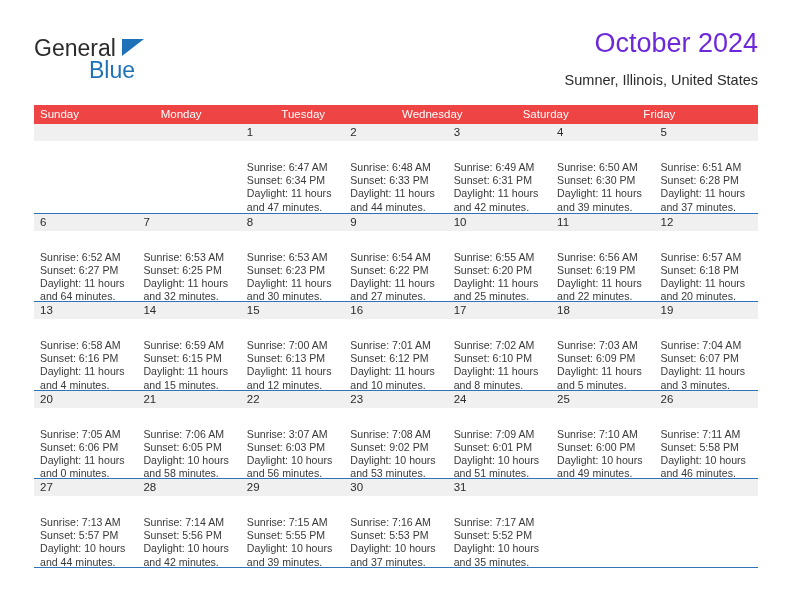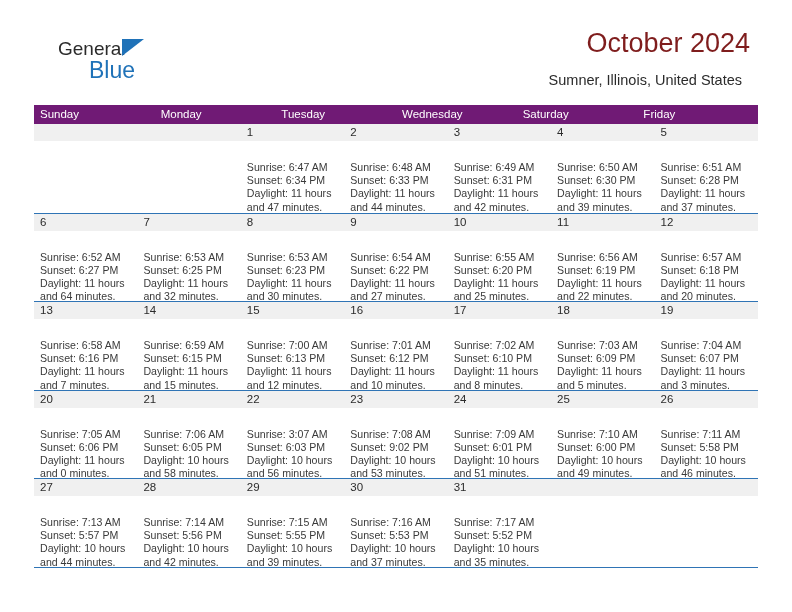--- a/index.html
+++ b/index.html
@@ -33,26 +33,25 @@
     position: absolute;
     left: 0;
     top: 8px;
     width: 200px;
     height: 52px;
   }
   .logo-general {
     position: absolute;
     left: 0;
     top: 0;
-    font-size: 19px;
+    font-size: 23px;
     letter-spacing: 0px;
     color: #2b2b2b;
     font-family: "Liberation Sans", sans-serif;
     line-height: 25px;
-    margin-left: 24px;
   }
   .logo-tri {
     position: absolute;
     left: 88px;
     top: 3px;
     width: 0;
     height: 0;
     border-left: 22px solid #1f72b8;
     border-bottom: 17px solid transparent;
   }
@@ -60,47 +59,47 @@
     position: absolute;
     left: 55px;
     top: 22px;
     font-size: 23px;
     color: #1f72b8;
     line-height: 25px;
   }
 
   .title {
     position: absolute;
-    right: 8px;
+    right: 0;
     top: 0;
     font-size: 27px;
-    color: #7f1d1d;
+    color: #6d28d9;
     text-align: center;
     white-space: nowrap;
   }
   .subtitle {
     position: absolute;
-    right: 16px;
+    right: 0;
     top: 44px;
     font-size: 14.5px;
     color: #2b2b2b;
     text-align: right;
     white-space: nowrap;
   }
 
   
   .cal {
     position: absolute;
     left: 34px;
     top: 105px;
     width: 724px;
   }
   .weekhead {
     display: flex;
-    background: #701a75;
+    background: #ef4444;
     height: 19px;
   }
   .weekhead .wh {
     flex: 1 1 0;
     color: #ffffff;
     font-size: 11.5px;
     line-height: 19px;
     padding-left: 6px;
     box-sizing: border-box;
     white-space: nowrap;
@@ -322,21 +321,21 @@
         </div>
         <div class="week">
           <div class="cell">
             <div class="daynum-band">
               <div class="daynum">13</div>
             </div>
             <div class="info">
               <div>Sunrise: 6:58 AM</div>
               <div>Sunset: 6:16 PM</div>
               <div>Daylight: 11 hours</div>
-              <div>and 7 minutes.</div>
+              <div>and 4 minutes.</div>
             </div>
           </div>
           <div class="cell">
             <div class="daynum-band">
               <div class="daynum">14</div>
             </div>
             <div class="info">
               <div>Sunrise: 6:59 AM</div>
               <div>Sunset: 6:15 PM</div>
               <div>Daylight: 11 hours</div>

